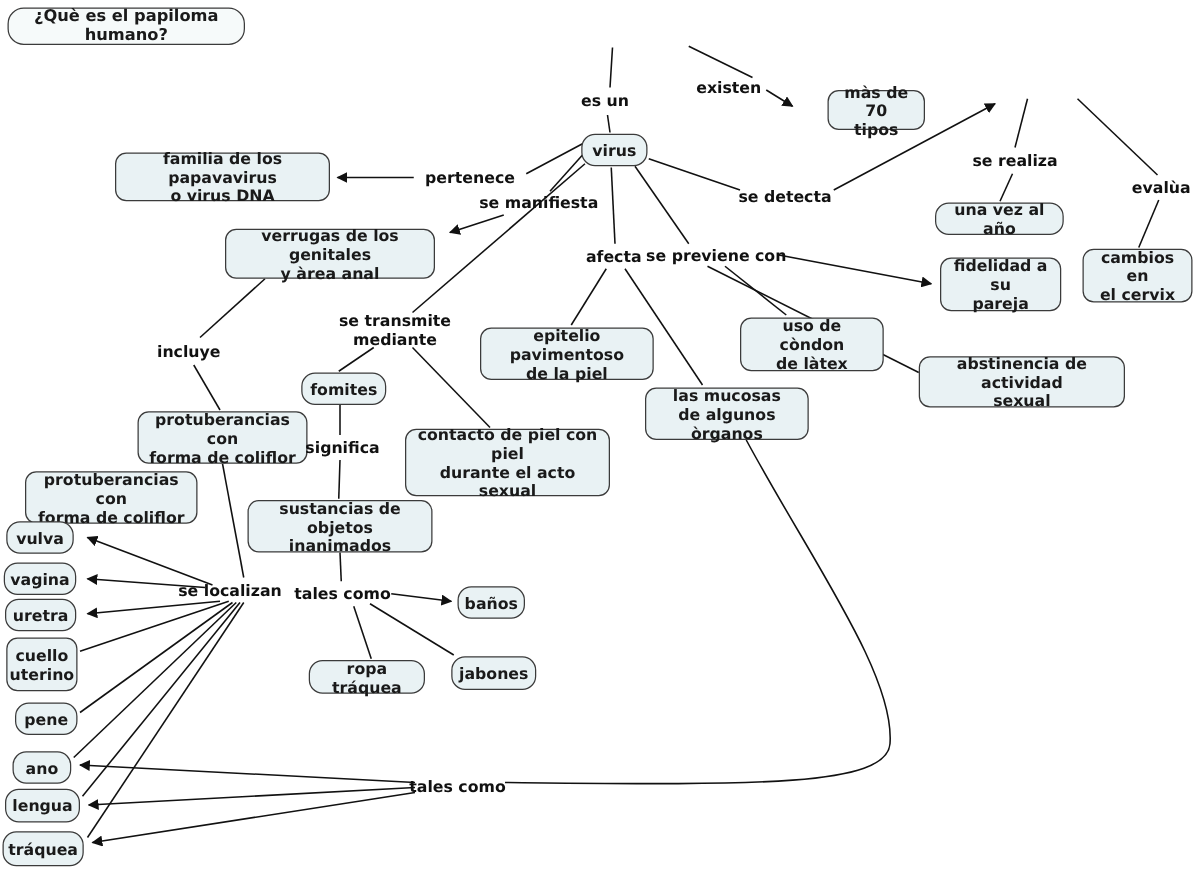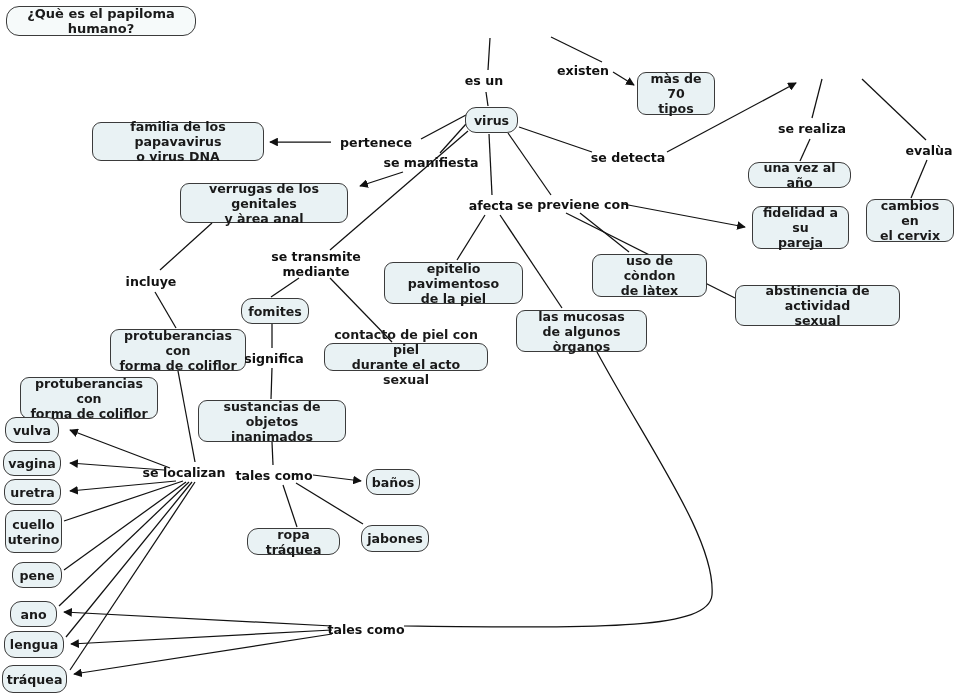--- a/index.html
+++ b/index.html
@@ -147,21 +147,21 @@
 
       <path d="M 332 626 L 64 612" marker-end="url(#arrow)"></path>
       <path d="M 332 630 L 71 644" marker-end="url(#arrow)"></path>
       <path d="M 332 634 L 74 674" marker-end="url(#arrow)"></path>
     </g>
   </svg>
 
   <div class="node question" style="left:6px;top:6px;width:190px;height:30px;">¿Què es el papiloma humano?</div>
 
 
-  <div class="node" style="left:637px;top:72px;width:78px;height:43px;">màs de 70
+  <div class="node" style="left:662px;top:72px;width:78px;height:32px;">màs de 70
 tipos</div>
 
 
   <div class="node pill" style="left:465px;top:107px;width:53px;height:26px;">virus</div>
 
   <div class="node" style="left:92px;top:122px;width:172px;height:39px;">familia de los papavavirus
 o virus DNA</div>
 
   <div class="node pill" style="left:748px;top:162px;width:103px;height:26px;">una vez al año</div>
 
@@ -184,21 +184,21 @@
 de algunos òrganos</div>
 
   <div class="node" style="left:384px;top:262px;width:139px;height:42px;">epitelio pavimentoso
 de la piel</div>
 
   <div class="node pill" style="left:241px;top:298px;width:68px;height:26px;">fomites</div>
 
   <div class="node" style="left:110px;top:329px;width:136px;height:42px;">protuberancias con
 forma de coliflor</div>
 
-  <div class="node" style="left:324px;top:343px;width:164px;height:28px;">contacto de piel con piel
+  <div class="node" style="left:324px;top:343px;width:164px;height:54px;">contacto de piel con piel
 durante el acto sexual</div>
 
   <div class="node" style="left:20px;top:377px;width:138px;height:42px;">protuberancias con
 forma de coliflor</div>
 
   <div class="node" style="left:198px;top:400px;width:148px;height:42px;">sustancias de objetos
 inanimados</div>
 
   <div class="node pill" style="left:5px;top:417px;width:54px;height:26px;">vulva</div>
 

